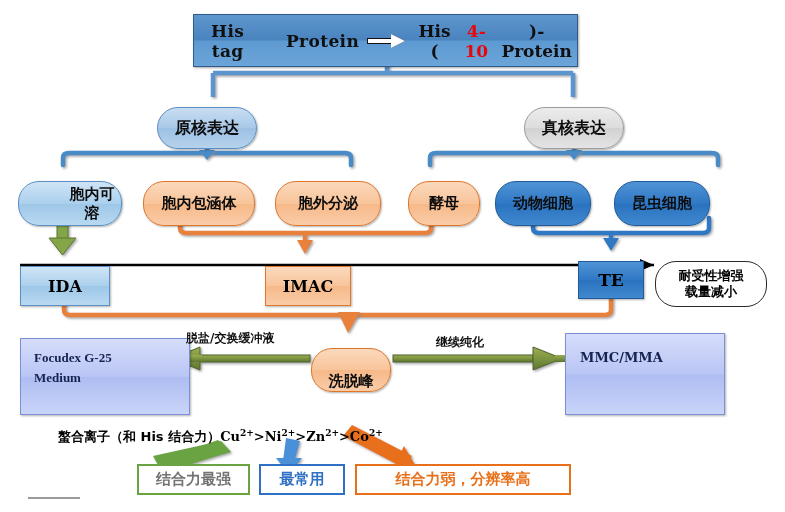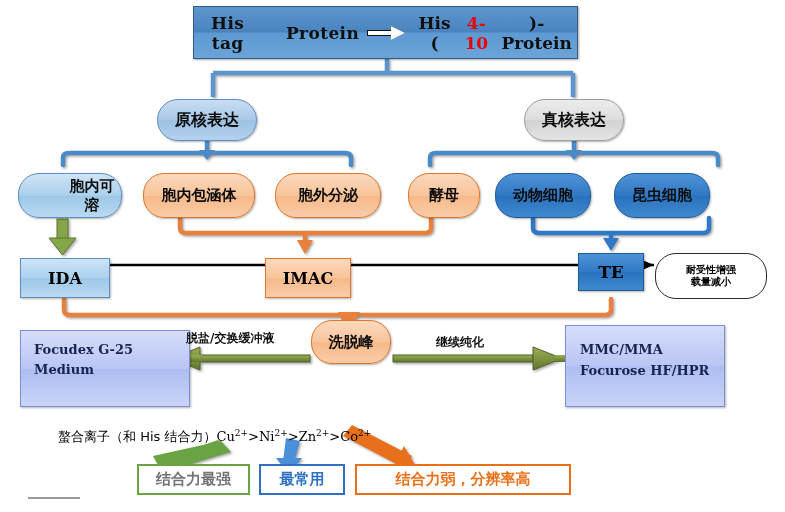--- a/index.html
+++ b/index.html
@@ -4,21 +4,21 @@
 <style>
   html,body{margin:0;padding:0;}
   body{
     width:785px;height:512px;
     background:#ffffff;
     font-family:"Liberation Sans","DejaVu Sans",sans-serif;
     overflow:hidden;
     position:relative;
   }
   #canvas{position:absolute;left:0;top:0;width:785px;height:512px;}
-  .node{position:absolute;box-sizing:border-box;display:flex;align-items:center;justify-content:center;text-align:center;}
+  .node{position:absolute;box-sizing:border-box;display:flex;align-items:center;justify-content:center;text-align:center;margin-top:8px;}
   .cn{font-family:"DejaVu Sans","Liberation Sans",sans-serif;font-weight:bold;border-radius:21px;}
   .lat{font-family:"DejaVu Serif","Liberation Serif",serif;font-weight:bold;}
 
   
   #top-box{
     left:193px;top:6px;width:385px;height:53px;
     background:linear-gradient(to bottom,#5e96cd 0%,#4a84bf 48%,#5e9ad2 52%,#6ba4d8 100%);
     border:1px solid #2f5c8a;
     color:#101010;font-size:17px;
     box-shadow:1px 1px 2px rgba(0,0,0,.35);
@@ -59,45 +59,45 @@
   #n-ida{left:20px;top:258px;width:90px;height:40px;
     background:linear-gradient(to bottom,#cfe4f6 0%,#abd0ec 50%,#9dc7e8 51%,#b9d9f1 100%);
     border:1px solid #5b8fc4;color:#000;font-size:16px;box-shadow:1px 1px 2px rgba(0,0,0,.3);}
   #n-imac{left:265px;top:258px;width:86px;height:40px;
     background:linear-gradient(to bottom,#fbd9bd 0%,#f8c49a 50%,#f7b988 51%,#f9cca9 100%);
     border:1px solid #e0762a;color:#000;font-size:16px;box-shadow:1px 1px 2px rgba(0,0,0,.3);}
   #n-te{left:578px;top:253px;width:66px;height:38px;
     background:linear-gradient(to bottom,#4f93d6 0%,#2f78c4 50%,#2a72bf 51%,#4089cf 100%);
     border:1px solid #1f5b99;color:#000;font-size:17px;box-shadow:1px 1px 2px rgba(0,0,0,.3);}
   #n-note{left:655px;top:253px;width:112px;height:46px;
-    background:#ffffff;border:1px solid #2a2a2a;color:#000;font-size:10px;
+    background:#ffffff;border:1px solid #2a2a2a;color:#000;font-size:13px;
     flex-direction:column;line-height:1.25;}
 
   
   #n-focudex{left:20px;top:330px;width:170px;height:77px;
     background:linear-gradient(to bottom,#d6ddfb 0%,#b9c5f4 50%,#aebdf2 51%,#c9d4f8 100%);
     border:1px solid #7a8fd6;color:#17234f;font-size:13px;
     justify-content:flex-start;align-items:flex-start;text-align:right;padding:9px 8px 0 13px;
-    flex-direction:column;line-height:1.5;box-shadow:1px 1px 2px rgba(0,0,0,.3);}
-  #n-elut{left:311px;top:320px;width:80px;height:44px;
+    flex-direction:column;line-height:1.5;box-shadow:1px 1px 2px rgba(0,0,0,.3);font-family:Liberation Serif, serif;}
+  #n-elut{left:311px;top:340px;width:80px;height:44px;
     background:linear-gradient(to bottom,#fbd9bd 0%,#f8c49a 50%,#f7b988 51%,#f9cca9 100%);
-    border:1px solid #e0762a;color:#0d0d0d;font-size:15px;box-shadow:1px 1px 2px rgba(0,0,0,.3);}
+    border:1px solid #e0762a;color:#0d0d0d;font-size:15px;box-shadow:1px 1px 2px rgba(0,0,0,.3);align-items:flex-end;}
   #n-mmc{left:565px;top:325px;width:160px;height:82px;
     background:linear-gradient(to bottom,#d6ddfb 0%,#b9c5f4 50%,#aebdf2 51%,#c9d4f8 100%);
     border:1px solid #7a8fd6;color:#17234f;font-size:13px;
     justify-content:flex-start;align-items:flex-start;text-align:left;padding:14px 0 0 14px;
     flex-direction:column;line-height:1.6;box-shadow:1px 1px 2px rgba(0,0,0,.3);}
 
   .edge-lbl{position:absolute;font-size:12px;font-weight:bold;color:#111;
     font-family:"DejaVu Sans","Liberation Sans",sans-serif;white-space:nowrap;}
   #lbl-desalt{left:186px;top:330px;}
   #lbl-purify{left:436px;top:334px;}
 
   
-  #chelate{position:absolute;left:58px;top:428px;font-size:13px;font-weight:normal;color:#000;
+  #chelate{position:absolute;left:58px;top:428px;font-size:13px;font-weight:bold;color:#000;
     font-family:"DejaVu Sans","Liberation Sans",sans-serif;white-space:nowrap;}
   #chelate .ion{font-family:"DejaVu Serif","Liberation Serif",serif;}
   #chelate sup{font-size:9px;}
 
   
   .bbox{position:absolute;display:flex;align-items:center;justify-content:center;
     background:#ffffff;font-size:15px;font-weight:bold;box-sizing:border-box;
     font-family:"DejaVu Sans","Liberation Sans",sans-serif;}
   #b-green{left:137px;top:464px;width:113px;height:31px;border:2px solid #6aa342;color:#737373;}
   #b-blue{left:259px;top:464px;width:86px;height:31px;border:2px solid #2f6fc4;color:#2f6fc4;}
@@ -246,21 +246,20 @@
 
 <div class="node lat" id="n-focudex">
   <span>Focudex  G-25</span>
   <span>Medium</span>
 </div>
 <div class="node cn" id="n-elut">
   <span>洗脱峰</span>
 </div>
 <div class="node lat" id="n-mmc">
   <span>MMC/MMA</span>
-  <span>Focurose HF/HPR</span>
 </div>
 
 <div class="edge-lbl" id="lbl-desalt">脱盐/交换缓冲液</div>
 <div class="edge-lbl" id="lbl-purify">继续纯化</div>
 
 <div id="chelate">
   <span>螯合离子（和 His 结合力）</span><span class="ion">Cu<sup>2+</sup>&gt;Ni<sup>2+</sup>&gt;Zn<sup>2+</sup>&gt;Co<sup>2+</sup></span>
 </div>
 
 <div class="bbox" id="b-green">

